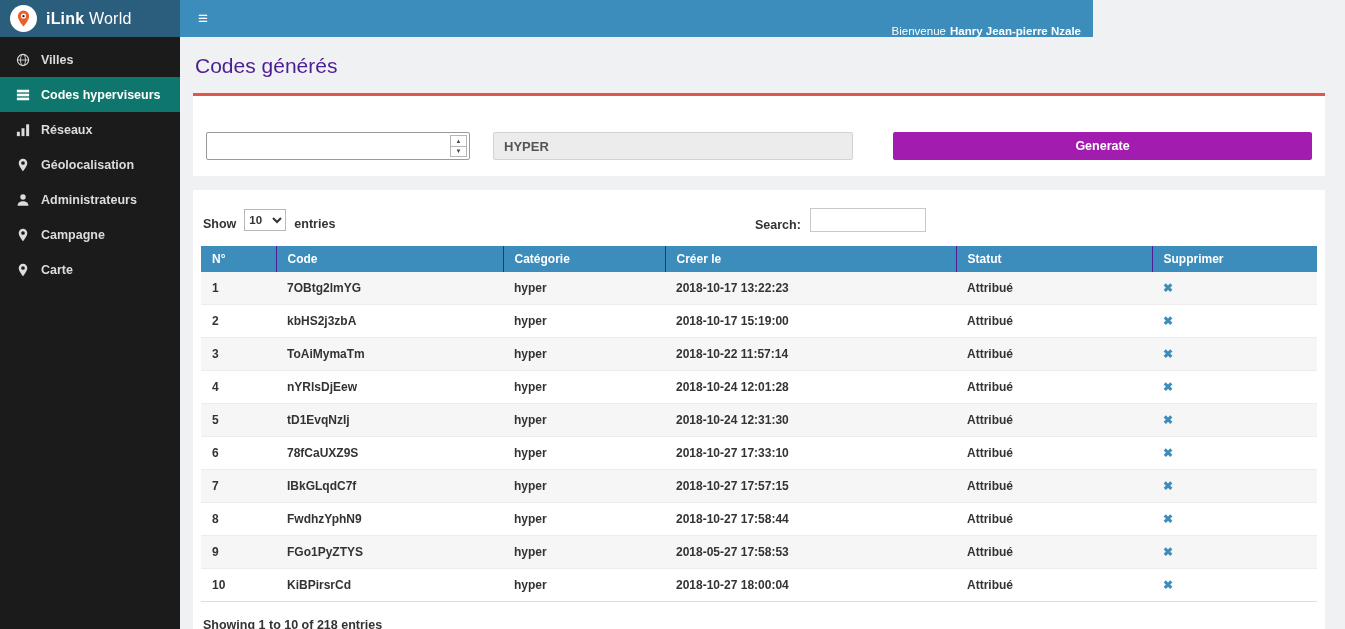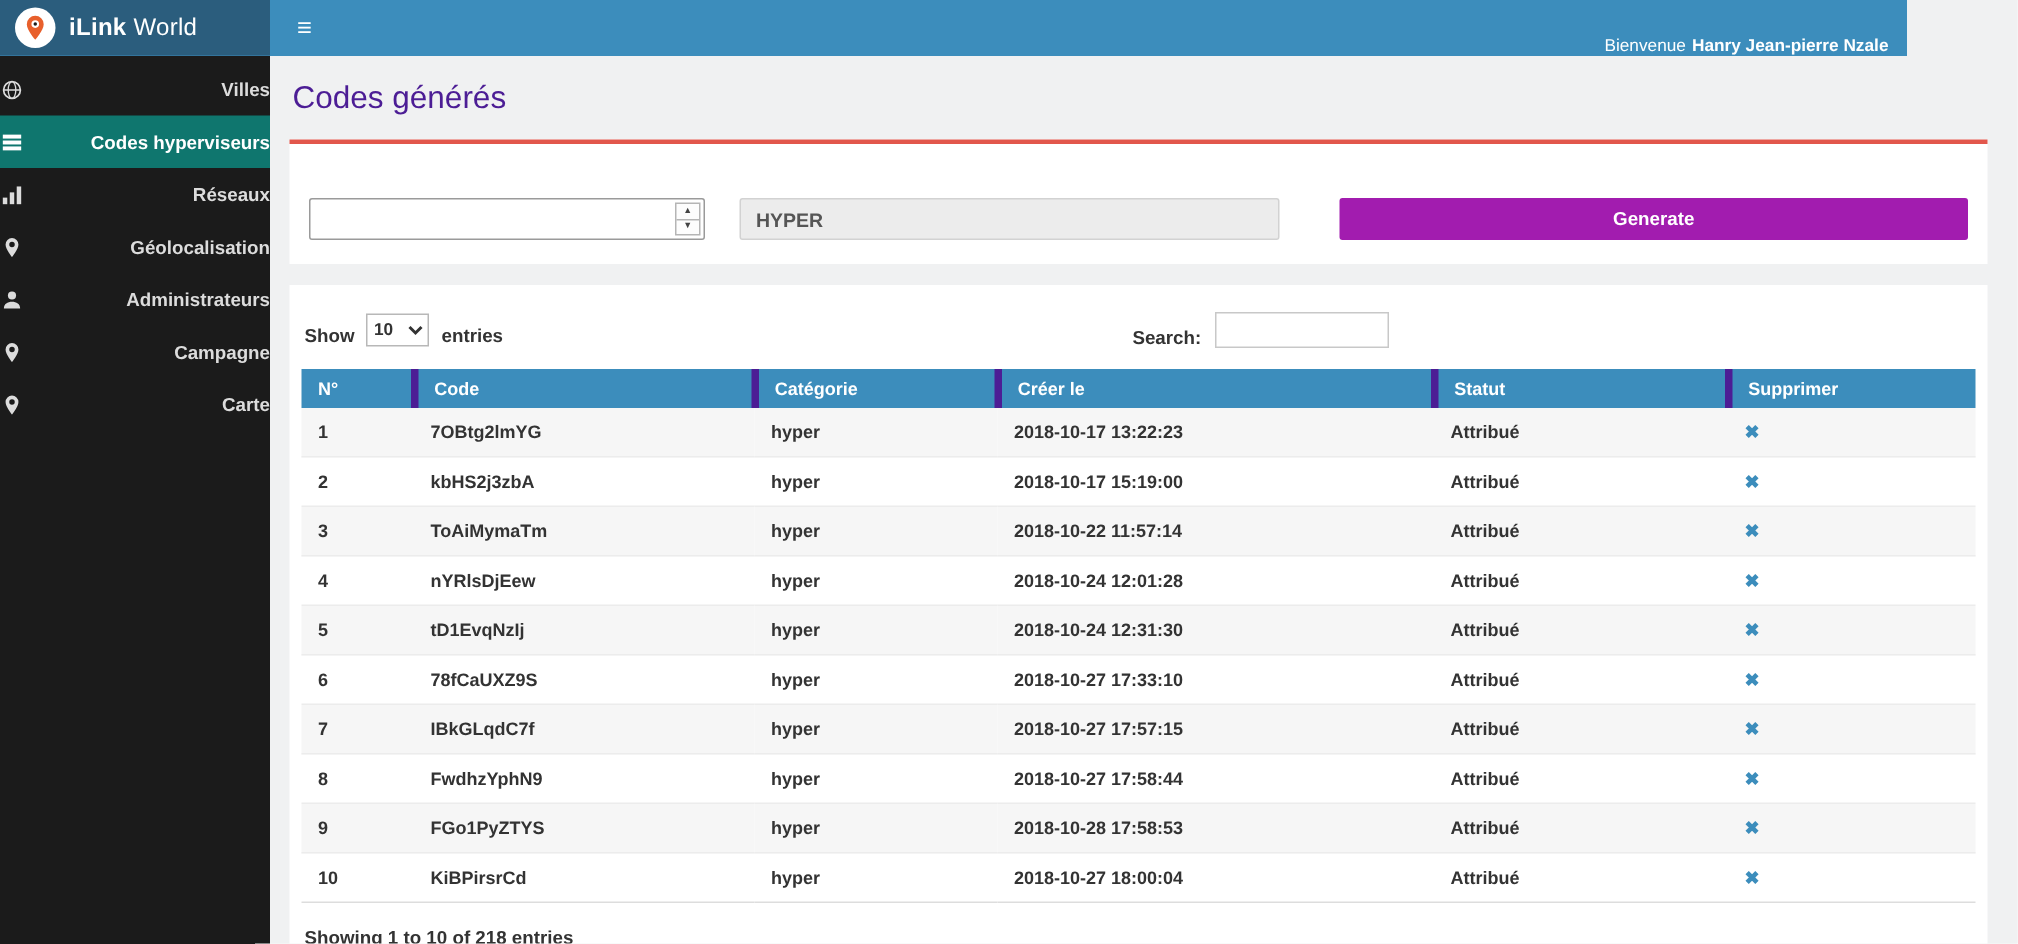--- a/index.html
+++ b/index.html
@@ -3,32 +3,32 @@
 <meta charset="utf-8">
 <style>
   * { margin:0; padding:0; box-sizing:border-box; }
   html,body {
     width:1345px; height:629px; overflow:hidden;
     font-family:"Liberation Sans", sans-serif;
     background:#f0f1f2;
   }
 
   
-  .topbar { position:fixed; top:0; left:0; width:1271px; height:37px; background:#3c8dbc; display:flex; align-items:stretch; z-index:20; }
+  .topbar { position:fixed; top:0; left:0; width:1093px; height:37px; background:#3c8dbc; display:flex; align-items:stretch; z-index:20; }
   .brand { width:180px; background:#2b5d7d; display:flex; align-items:center; gap:9px; padding-left:10px; flex-shrink:0; }
   .logo-circle { width:27px; height:27px; border-radius:50%; background:#fff; display:flex; align-items:center; justify-content:center; }
   .brand-text { color:#fff; font-size:16px; letter-spacing:.2px; }
   .brand-text .bold { font-weight:700; }
   .menu-toggle { width:46px; display:flex; align-items:center; justify-content:center; color:#fff; font-size:17px; cursor:pointer; }
   .welcome { margin-left:auto; display:flex; align-items:flex-end; padding-right:12px; color:#fff; font-size:11.5px; }
   .welcome .name { font-weight:700; margin-left:4px; }
 
   
   .sidebar { position:fixed; top:37px; left:0; bottom:0; width:180px; background:#1b1b1b; padding-top:5px; z-index:10; }
-  .side-item { height:35px; display:flex; align-items:center; gap:11px; color:#dcdcdc; font-size:12.5px; font-weight:600; cursor:pointer;justify-content:space-between; }
+  .side-item { height:35px; display:flex; align-items:center; gap:11px; padding-left:15px; color:#dcdcdc; font-size:12.5px; font-weight:600; cursor:pointer; }
   .side-item.active { background:#0f766e; color:#fff; }
   .side-item .icn { width:15px; height:15px; display:flex; align-items:center; justify-content:center; flex-shrink:0; }
   .side-item svg { width:14px; height:14px; }
 
   
   .content { margin-left:180px; padding:37px 20px 0 13px; }
   .page-title { font-size:21px; font-weight:500; color:#4c1d95; margin:17px 0 15px 2px; }
 
   .form-panel { background:#fff; border-top:3px solid #e2574c; padding:36px 13px 16px; display:flex; gap:23px; align-items:center; }
   .qty-wrap { position:relative; width:264px; height:28px; border:1px solid #9a9a9a; border-radius:2px; background:#fff; flex-shrink:0; }
@@ -40,21 +40,21 @@
   .generate-btn { flex:1; height:28px; background:#a21caf; border:none; border-radius:2px; color:#fff; font-size:12.5px; font-weight:600; cursor:pointer; font-family:Liberation Sans, sans-serif;margin-left:17px; }
 
   .table-panel { margin-top:14px; background:#fff; padding:12px 8px 14px; }
   .controls-row { display:flex; align-items:center; margin:6px 2px 14px; font-size:12.5px; font-weight:700; color:#333; }
   .show-group { display:flex; align-items:flex-end; gap:8px; }
   .entries-select { font-size:11.5px; height:22px; min-width:42px; border:1px solid #b8b8b8; background:#fff; font-family:inherit; font-weight:600; color:#333; }
   .search-group { margin-left:auto; margin-right:35%; display:flex; align-items:flex-end; gap:9px; }
   .search-input { width:116px; height:24px; border:1px solid #c8c8c8; padding:0 6px; font-size:12px; font-family:inherit; }
 
   table { width:100%; border-collapse:collapse; }
-  thead th { background:#3c8dbc; color:#fff; font-size:12px; font-weight:700; text-align:left; padding:6px 11px; border-left:5px solid #4c1d95; cursor:pointer; }
+  thead th { background:#3c8dbc; color:#fff; font-size:12px; font-weight:700; text-align:left; padding:6px 11px; border-left:1px solid #4c1d95; cursor:pointer; }
   thead th:first-child { border-left:none; }
   tbody td { font-size:12px; font-weight:600; color:#333; padding:9px 11px; border-bottom:1px solid #ececec; }
   tbody tr.odd { background:#f6f6f6; }
   tbody tr.even { background:#fff; }
   tbody tr:last-child td { border-bottom:1px solid #ddd; }
   .delete-x { color:#3c8dbc; font-size:12px; font-weight:700; cursor:pointer; }
 
   .showing { font-size:12.5px; font-weight:700; color:#333; margin:16px 0 4px 2px; }
 </style>
 </head>
@@ -256,21 +256,21 @@
             <td>FwdhzYphN9</td>
             <td>hyper</td>
             <td>2018-10-27 17:58:44</td>
             <td>Attribué</td>
             <td><span class="delete-x">✖</span></td>
           </tr>
           <tr class="odd">
             <td>9</td>
             <td>FGo1PyZTYS</td>
             <td>hyper</td>
-            <td>2018-10-28 17:58:53</td>
+            <td>2018-05-27 17:58:53</td>
             <td>Attribué</td>
             <td><span class="delete-x">✖</span></td>
           </tr>
           <tr class="even">
             <td>10</td>
             <td>KiBPirsrCd</td>
             <td>hyper</td>
             <td>2018-10-27 18:00:04</td>
             <td>Attribué</td>
             <td><span class="delete-x">✖</span></td>

